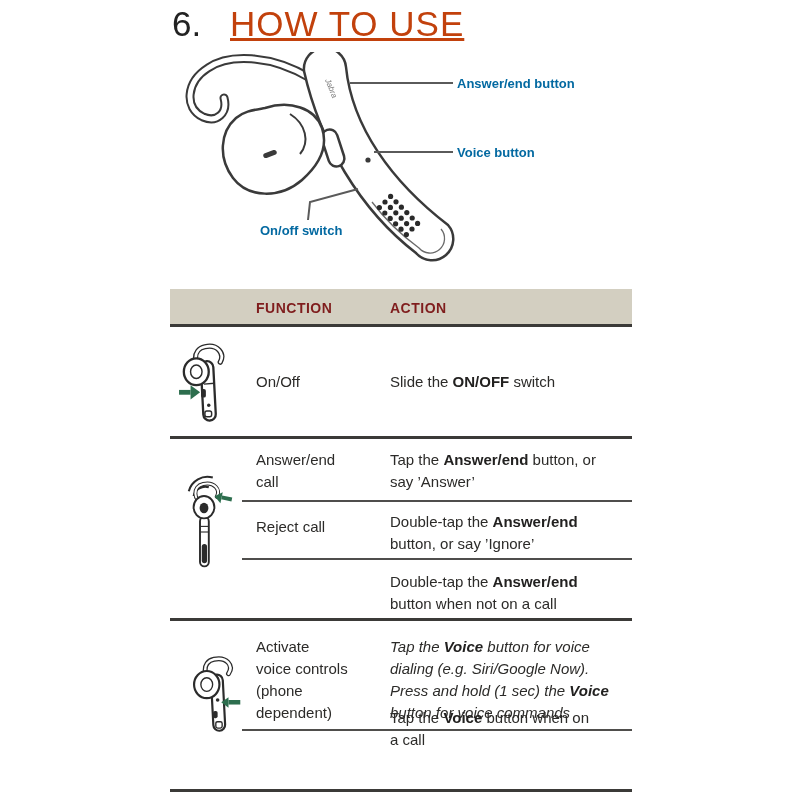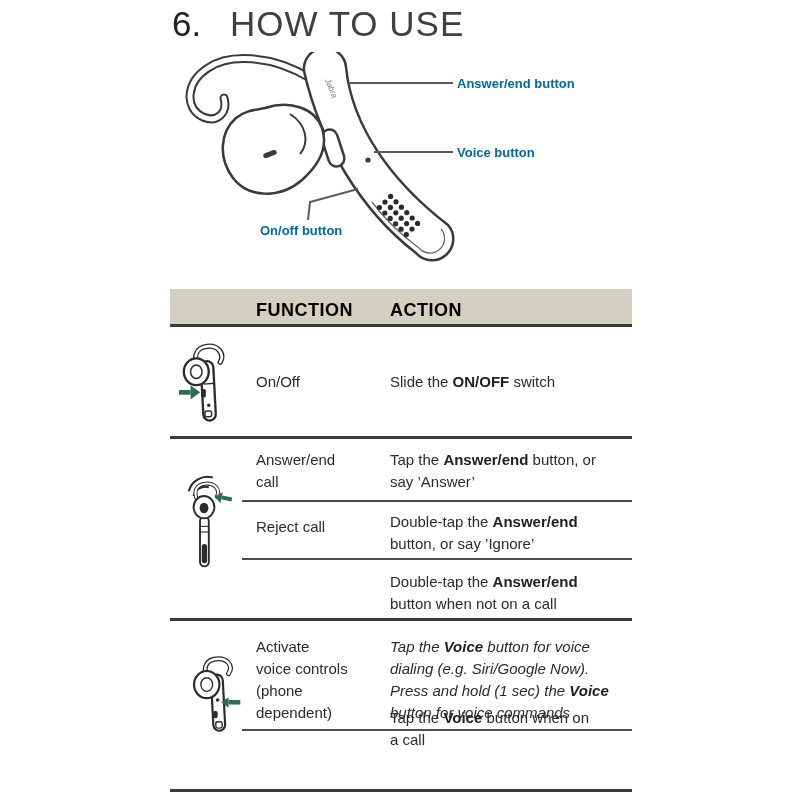--- a/index.html
+++ b/index.html
@@ -3,35 +3,35 @@
 <meta charset="utf-8">
 <style>
   html,body{margin:0;padding:0;background:#fff;}
   .page{position:relative;width:800px;height:800px;background:#ffffff;overflow:hidden;
         font-family:"Liberation Sans",sans-serif;color:#2c2b29;}
 
   
   .title-num{position:absolute;left:172px;top:6px;font-size:35px;line-height:36px;
              font-weight:400;color:#222;}
   .title-txt{position:absolute;left:230px;top:6px;font-size:35px;line-height:36px;
-             font-weight:400;letter-spacing:1px;color:#404040;}
+             font-weight:400;letter-spacing:1px;color:#c2410c;text-decoration:underline;}
 
   
   .diagram{position:absolute;left:170px;top:52px;width:462px;height:235px;}
   .diagram svg{position:absolute;left:0;top:0;}
   .dlabel{position:absolute;font-size:13px;font-weight:700;color:#0369a1;white-space:nowrap;}
   .lbl-answer{left:287px;top:24px;}
   .lbl-voice{left:287px;top:93px;}
   .lbl-onoff{left:90px;top:171px;}
 
   
   .thead{position:absolute;left:170px;top:289px;width:462px;height:38px;
          background:#d3cfc1;border-bottom:3px solid #3b3a38;box-sizing:border-box;}
-  .thead span{position:absolute;top:11px;font-size:18px;font-weight:700;
-              letter-spacing:.5px;color:#000000;}
+  .thead span{position:absolute;top:11px;font-size:14px;font-weight:700;
+              letter-spacing:.5px;color:#7f1d1d;}
   .th-function{left:86px;}
   .th-action{left:220px;}
 
   
   .rule-thick{position:absolute;left:170px;width:462px;height:3px;background:#3b3a38;}
   .rt-1{top:436px;} .rt-2{top:618px;} .rt-3{top:789px;}
   .rule-thin{position:absolute;left:242px;width:390px;height:2px;background:#4f4e4c;}
   .rn-1{top:500px;} .rn-2{top:558px;} .rn-3{top:729px;}
 
   
@@ -100,21 +100,21 @@
       <path d="M 95,56 C 120,48 145,56 152,76 C 158,94 150,112 132,128 C 110,147 78,146 63,126 C 48,106 50,80 66,66 C 74,59 84,58 95,56 Z" fill="#ffffff" stroke="#3a3a3a" stroke-width="2.5"></path>
       <path d="M 120,62 C 136,72 140,90 130,102" fill="none" stroke="#3a3a3a" stroke-width="2"></path>
       <rect x="-7" y="-2.5" width="14" height="5" rx="2.5" fill="#3a3a3a" transform="translate(100,102) rotate(-20)"></rect>
 
       <line x1="180" y1="31" x2="283" y2="31" stroke="#5a5a5a" stroke-width="2"></line>
       <line x1="204" y1="100" x2="283" y2="100" stroke="#5a5a5a" stroke-width="2"></line>
       <polyline points="188,137 140,150 138,168" fill="none" stroke="#5a5a5a" stroke-width="2"></polyline>
     </svg>
     <div class="dlabel lbl-answer">Answer/end button</div>
     <div class="dlabel lbl-voice">Voice button</div>
-    <div class="dlabel lbl-onoff">On/off button</div>
+    <div class="dlabel lbl-onoff">On/off switch</div>
   </div>
 
   <div class="thead">
     <span class="th-function">FUNCTION</span>
     <span class="th-action">ACTION</span>
   </div>
 
   <div class="rule-thick rt-1"></div>
   <div class="rule-thick rt-2"></div>
   <div class="rule-thick rt-3"></div>

